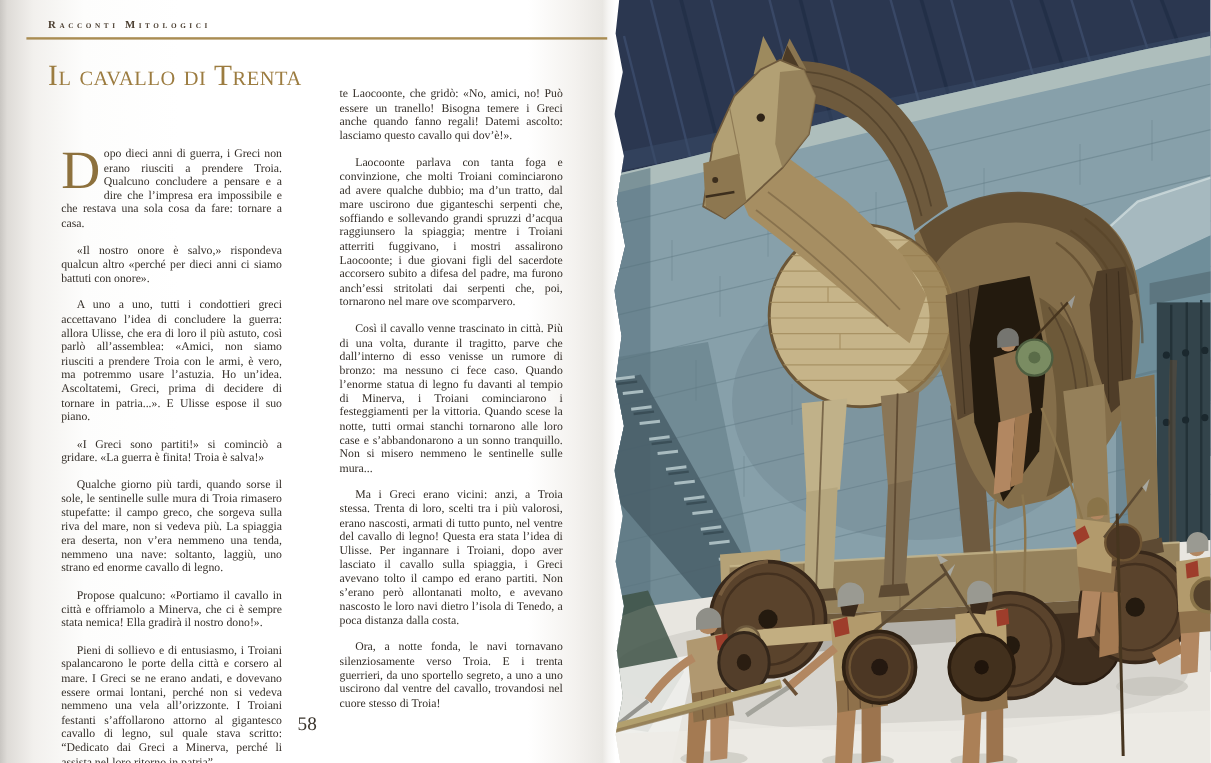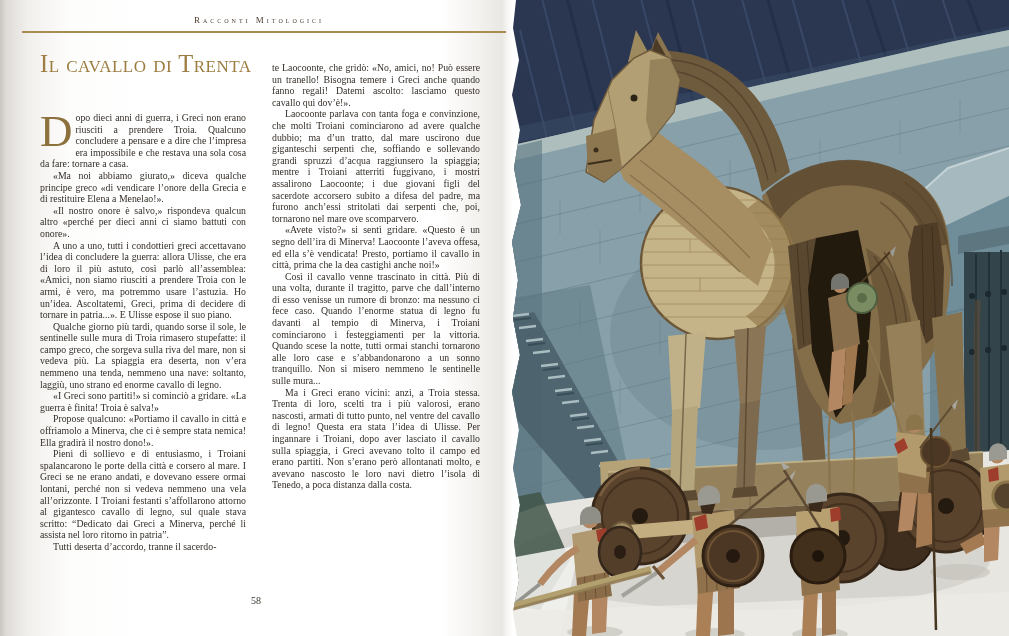--- a/index.html
+++ b/index.html
@@ -1,63 +1,62 @@
 <!DOCTYPE html>
 <html><head>
 <meta charset="utf-8">
 <style>
   html,body{margin:0;padding:0;background:#ffffff;}
   body{width:1009px;height:636px;overflow:hidden;font-family:"Liberation Serif",serif;}
   .spread{position:relative;width:1009px;height:636px;
     background:linear-gradient(90deg,#c9c6c2 0px,#dedbd7 6px,#f2f0ed 28px,#fdfdfc 70px,#ffffff 150px,#ffffff 440px,#f4f2ef 478px,#e9e7e3 502px,#f6f5f3 507px,#ffffff 513px,#ffffff 1009px);}
-  .running-head{position:absolute;left:40px;top:15px;width:438px;text-align:center;
-    font-size:9px;font-weight:normal;letter-spacing:3px;font-variant:small-caps;color:#4b3e30;}
+  .running-head{position:absolute;left:40px;top:15px;width:438px;
+    font-size:9px;font-weight:bold;letter-spacing:3px;font-variant:small-caps;color:#4b3e30;}
   .head-rule{position:absolute;left:22px;top:31px;width:484px;height:2px;background:#a98c52;}
   .chapter-title{position:absolute;left:40px;top:50px;margin:0;font-weight:normal;
     font-variant:small-caps;font-size:24.5px;letter-spacing:0.5px;color:#9c7c40;white-space:nowrap;}
   .col{position:absolute;width:206px;font-size:9.8px;line-height:11.6px;text-align:justify;
     color:#332d27;}
-  .col p{margin:0;text-indent:13px;}
+  .col p{margin:11px;text-indent:13px;}
   .col p.flush{text-indent:0;}
   .col-left{left:40px;top:112px;}
   .col-right{left:272px;top:62px;width:208px;}
   .dropcap{float:left;font-size:45px;line-height:36px;padding:1px 3px 0 0;color:#8d713d;}
   .page-number{position:absolute;left:236px;top:595px;width:40px;text-align:center;
-    font-size:10px;color:#3a342c;}
+    font-size:16px;color:#3a342c;}
   .right-page{position:absolute;left:500px;top:0;width:509px;height:636px;}
   svg{display:block;}
 </style>
 </head>
 <body>
 
 <div class="spread">
 
   <div>
     <div class="running-head">Racconti Mitologici</div>
     <div class="head-rule"></div>
     <h1 class="chapter-title">Il cavallo di Trenta</h1>
 
     <div class="col col-left">
       <p class="flush"><span class="dropcap">D</span><span>opo dieci anni di guerra, i Greci non erano riusciti a prendere Troia. Qualcuno concludere a pensare e a dire che l’impresa era impossibile e che restava una sola cosa da fare: tornare a casa.</span></p>
-      <p>«Ma noi abbiamo giurato,» diceva qualche principe greco «di vendicare l’onore della Grecia e di restituire Elena a Menelao!».</p>
       <p>«Il nostro onore è salvo,» rispondeva qualcun altro «perché per dieci anni ci siamo battuti con onore».</p>
       <p>A uno a uno, tutti i condottieri greci accettavano l’idea di concludere la guerra: allora Ulisse, che era di loro il più astuto, così parlò all’assemblea: «Amici, non siamo riusciti a prendere Troia con le armi, è vero, ma potremmo usare l’astuzia. Ho un’idea. Ascoltatemi, Greci, prima di decidere di tornare in patria...». E Ulisse espose il suo piano.</p>
+      <p>«I Greci sono partiti!» si cominciò a gridare. «La guerra è finita! Troia è salva!»</p>
       <p>Qualche giorno più tardi, quando sorse il sole, le sentinelle sulle mura di Troia rimasero stupefatte: il campo greco, che sorgeva sulla riva del mare, non si vedeva più. La spiaggia era deserta, non v’era nemmeno una tenda, nemmeno una nave: soltanto, laggiù, uno strano ed enorme cavallo di legno.</p>
-      <p>«I Greci sono partiti!» si cominciò a gridare. «La guerra è finita! Troia è salva!»</p>
       <p>Propose qualcuno: «Portiamo il cavallo in città e offriamolo a Minerva, che ci è sempre stata nemica! Ella gradirà il nostro dono!».</p>
       <p>Pieni di sollievo e di entusiasmo, i Troiani spalancarono le porte della città e corsero al mare. I Greci se ne erano andati, e dovevano essere ormai lontani, perché non si vedeva nemmeno una vela all’orizzonte. I Troiani festanti s’affollarono attorno al gigantesco cavallo di legno, sul quale stava scritto: “Dedicato dai Greci a Minerva, perché li assista nel loro ritorno in patria”.</p>
       <p>Tutti deserta d’accordo, tranne il sacerdo-</p>
     </div>
 
     <div class="col col-right">
       <p class="flush">te Laocoonte, che gridò: «No, amici, no! Può essere un tranello! Bisogna temere i Greci anche quando fanno regali! Datemi ascolto: lasciamo questo cavallo qui dov’è!».</p>
       <p>Laocoonte parlava con tanta foga e convinzione, che molti Troiani cominciarono ad avere qualche dubbio; ma d’un tratto, dal mare uscirono due giganteschi serpenti che, soffiando e sollevando grandi spruzzi d’acqua raggiunsero la spiaggia; mentre i Troiani atterriti fuggivano, i mostri assalirono Laocoonte; i due giovani figli del sacerdote accorsero subito a difesa del padre, ma furono anch’essi stritolati dai serpenti che, poi, tornarono nel mare ove scomparvero.</p>
-      <p>«Avete visto?» si sentì gridare. «Questo è un segno dell’ira di Minerva! Laocoonte l’aveva offesa, ed ella s’è vendicata! Presto, portiamo il cavallo in città, prima che la dea castighi anche noi!»</p>
       <p>Così il cavallo venne trascinato in città. Più di una volta, durante il tragitto, parve che dall’interno di esso venisse un rumore di bronzo: ma nessuno ci fece caso. Quando l’enorme statua di legno fu davanti al tempio di Minerva, i Troiani cominciarono i festeggiamenti per la vittoria. Quando scese la notte, tutti ormai stanchi tornarono alle loro case e s’abbandonarono a un sonno tranquillo. Non si misero nemmeno le sentinelle sulle mura...</p>
       <p>Ma i Greci erano vicini: anzi, a Troia stessa. Trenta di loro, scelti tra i più valorosi, erano nascosti, armati di tutto punto, nel ventre del cavallo di legno! Questa era stata l’idea di Ulisse. Per ingannare i Troiani, dopo aver lasciato il cavallo sulla spiaggia, i Greci avevano tolto il campo ed erano partiti. Non s’erano però allontanati molto, e avevano nascosto le loro navi dietro l’isola di Tenedo, a poca distanza dalla costa.</p>
+      <p>Ora, a notte fonda, le navi tornavano silenziosamente verso Troia. E i trenta guerrieri, da uno sportello segreto, a uno a uno uscirono dal ventre del cavallo, trovandosi nel cuore stesso di Troia!</p>
     </div>
 
     <div class="page-number">58</div>
   </div>
 
   <div class="right-page">
   <svg viewBox="0 0 509 636" width="509" height="636">
     <defs>
       <clipPath id="paintClip">
         <polygon points="16,0 13,28 19,60 12,95 20,130 14,168 21,205 12,242 18,280 13,318 20,355 12,392 19,430 13,468 20,505 14,542 19,580 13,612 17,636 509,636 509,0"></polygon>

